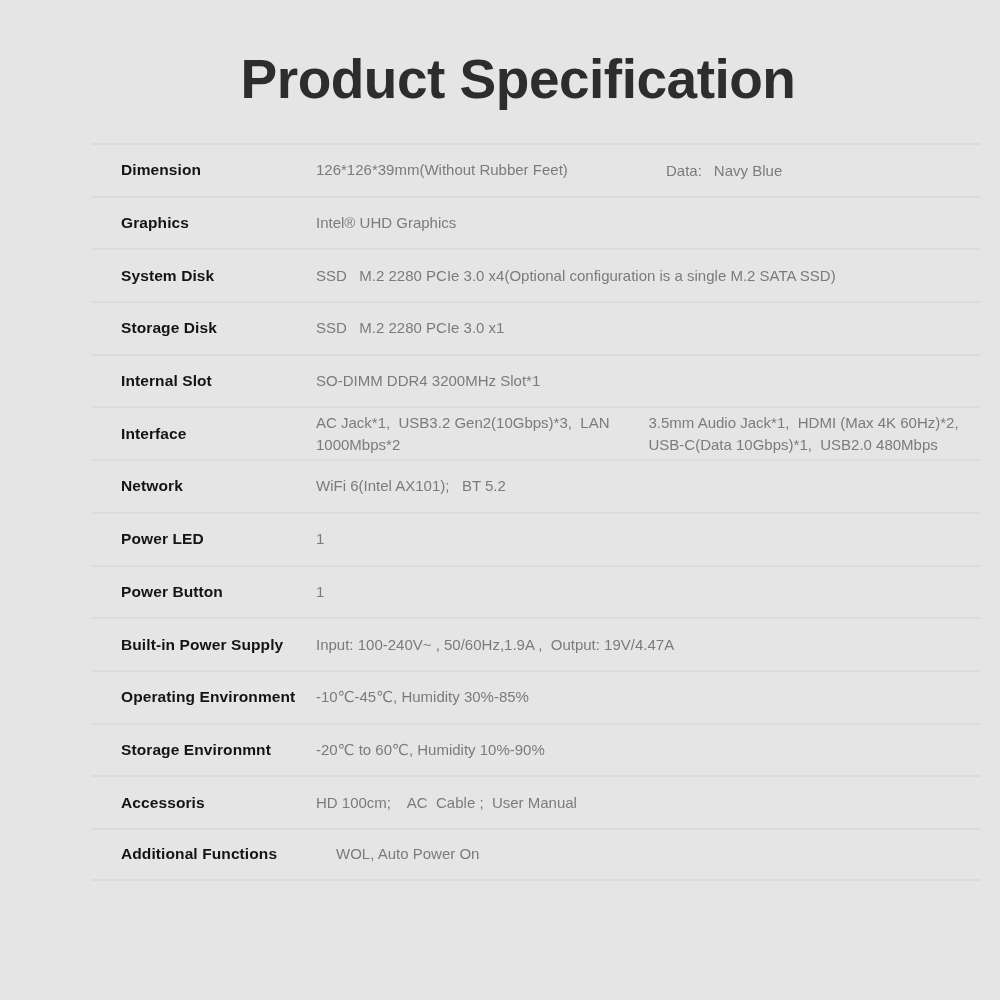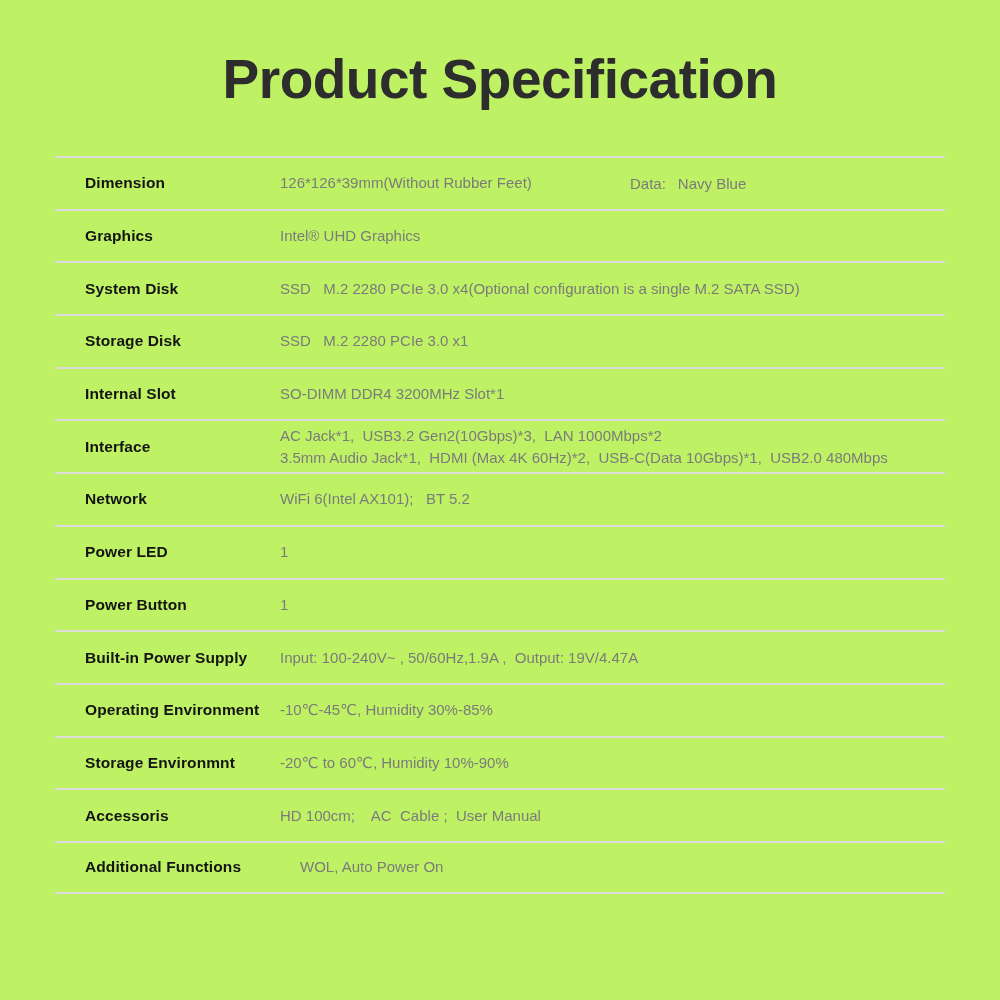--- a/index.html
+++ b/index.html
@@ -1,36 +1,37 @@
 <!DOCTYPE html>
 <html><head>
 <meta charset="utf-8">
 <style>
   * { margin: 0; padding: 0; box-sizing: border-box; }
   html, body { background: #ffffff; }
   .page {
     width: 1000px;
     height: 1000px;
-    background: #bef264;
+    background: #e5e5e5;
     font-family: "Liberation Sans", "DejaVu Sans", sans-serif;
     overflow: hidden;
     position: relative;
+    padding-left: 36px;
   }
   .page-title {
     padding-top: 48px;
     height: 112px;
     text-align: center;
     font-size: 55px;
     line-height: 62px;
     font-weight: 800;
     letter-spacing: -0.5px;
     color: #2d2d2d;
   }
   .spec-table {
-    margin: 44px 55px 0 55px; 
+    margin: 31px 55px 0 55px; 
     width: 890px;
   }
   .spec-row {
     display: flex;
     align-items: center;
     min-height: 52.7px;
     border-top: 2px solid #dcdcdc;
   }
   .spec-row:last-child { border-bottom: 2px solid #dcdcdc; gap: 20px; }
   .spec-label {
@@ -46,21 +47,21 @@
     flex: 1;
     font-size: 15px;
     color: #7b7b7b;
     white-space: pre-wrap;
     line-height: 22px;
   }
   .value-row { display: flex; align-items: center; flex: 1; }
   .value-main { flex: 0 0 350px; }
   .extra-label { color: #7b7b7b; font-size: 15px; white-space: pre-wrap; }
   .extra-value { color: #7b7b7b; font-size: 15px; margin-left: 12px; white-space: pre-wrap; text-align: right; }
-  .value-stack { flex: 1; display: flex; flex-direction: column; justify-content: center; }
+  .value-stack { flex: 1; display: flex; flex-direction: row; justify-content: center; }
 </style>
 </head>
 <body>
 
 <div class="page">
 
   <h1 class="page-title">Product Specification</h1>
 
   <div class="spec-table">
 

